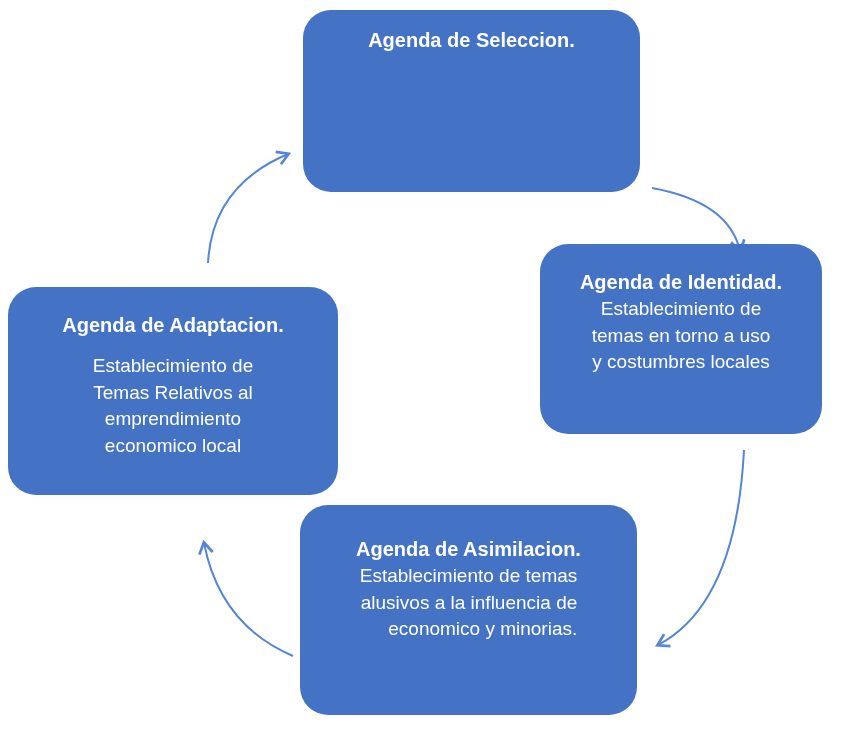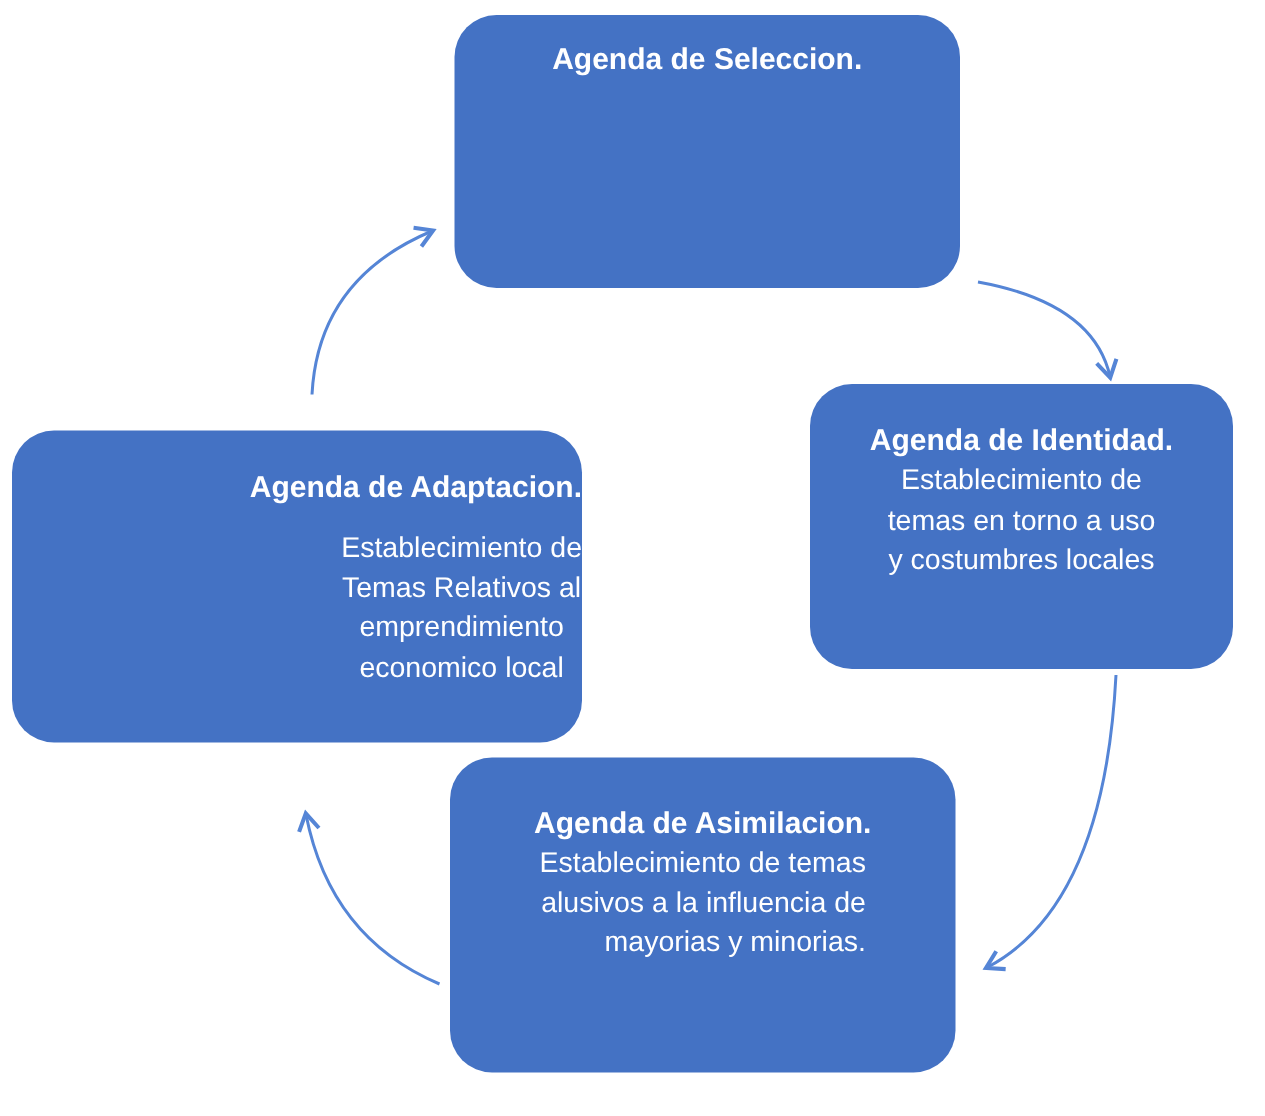--- a/index.html
+++ b/index.html
@@ -37,22 +37,22 @@
     font-weight: bold;
     line-height: 1.4;
     white-space: pre-line;
   }
   .node-body {
     font-size: 19px;
     line-height: 1.4;
     white-space: pre-line;
   }
   .node-top    { left: 303px; top: 10px;  width: 337px; height: 182px; padding-top: 16px; }
-  .node-right  { left: 540px; top: 256px; width: 282px; height: 190px; padding-top: 24px; }
-  .node-left   { left: 8px;   top: 287px; width: 380px; height: 208px; padding-top: 24px; align-items: flex-end; }
+  .node-right  { left: 540px; top: 244px; width: 282px; height: 190px; padding-top: 24px; }
+  .node-left   { left: 8px;   top: 287px; width: 330px; height: 208px; padding-top: 24px; }
   .node-bottom { left: 300px; top: 505px; width: 337px; height: 210px; padding-top: 30px; text-align: right; }
   .node-left .node-body { margin-top: 14px; }
 </style>
 </head>
 <body>
 
 <div class="diagram">
 
   <svg class="arrows" width="843" height="744" viewBox="0 0 843 744" aria-hidden="true">
     <defs>
@@ -82,16 +82,16 @@
     <div class="node-body">Establecimiento de
 Temas Relativos al
 emprendimiento
 economico local</div>
   </div>
 
   <div class="node node-bottom">
     <div class="node-title">Agenda de Asimilacion.</div>
     <div class="node-body">Establecimiento de temas
 alusivos a la influencia de
-mayorias y minorias.</div>
+economico y minorias.</div>
   </div>
 
 </div>
 
 </body></html>

